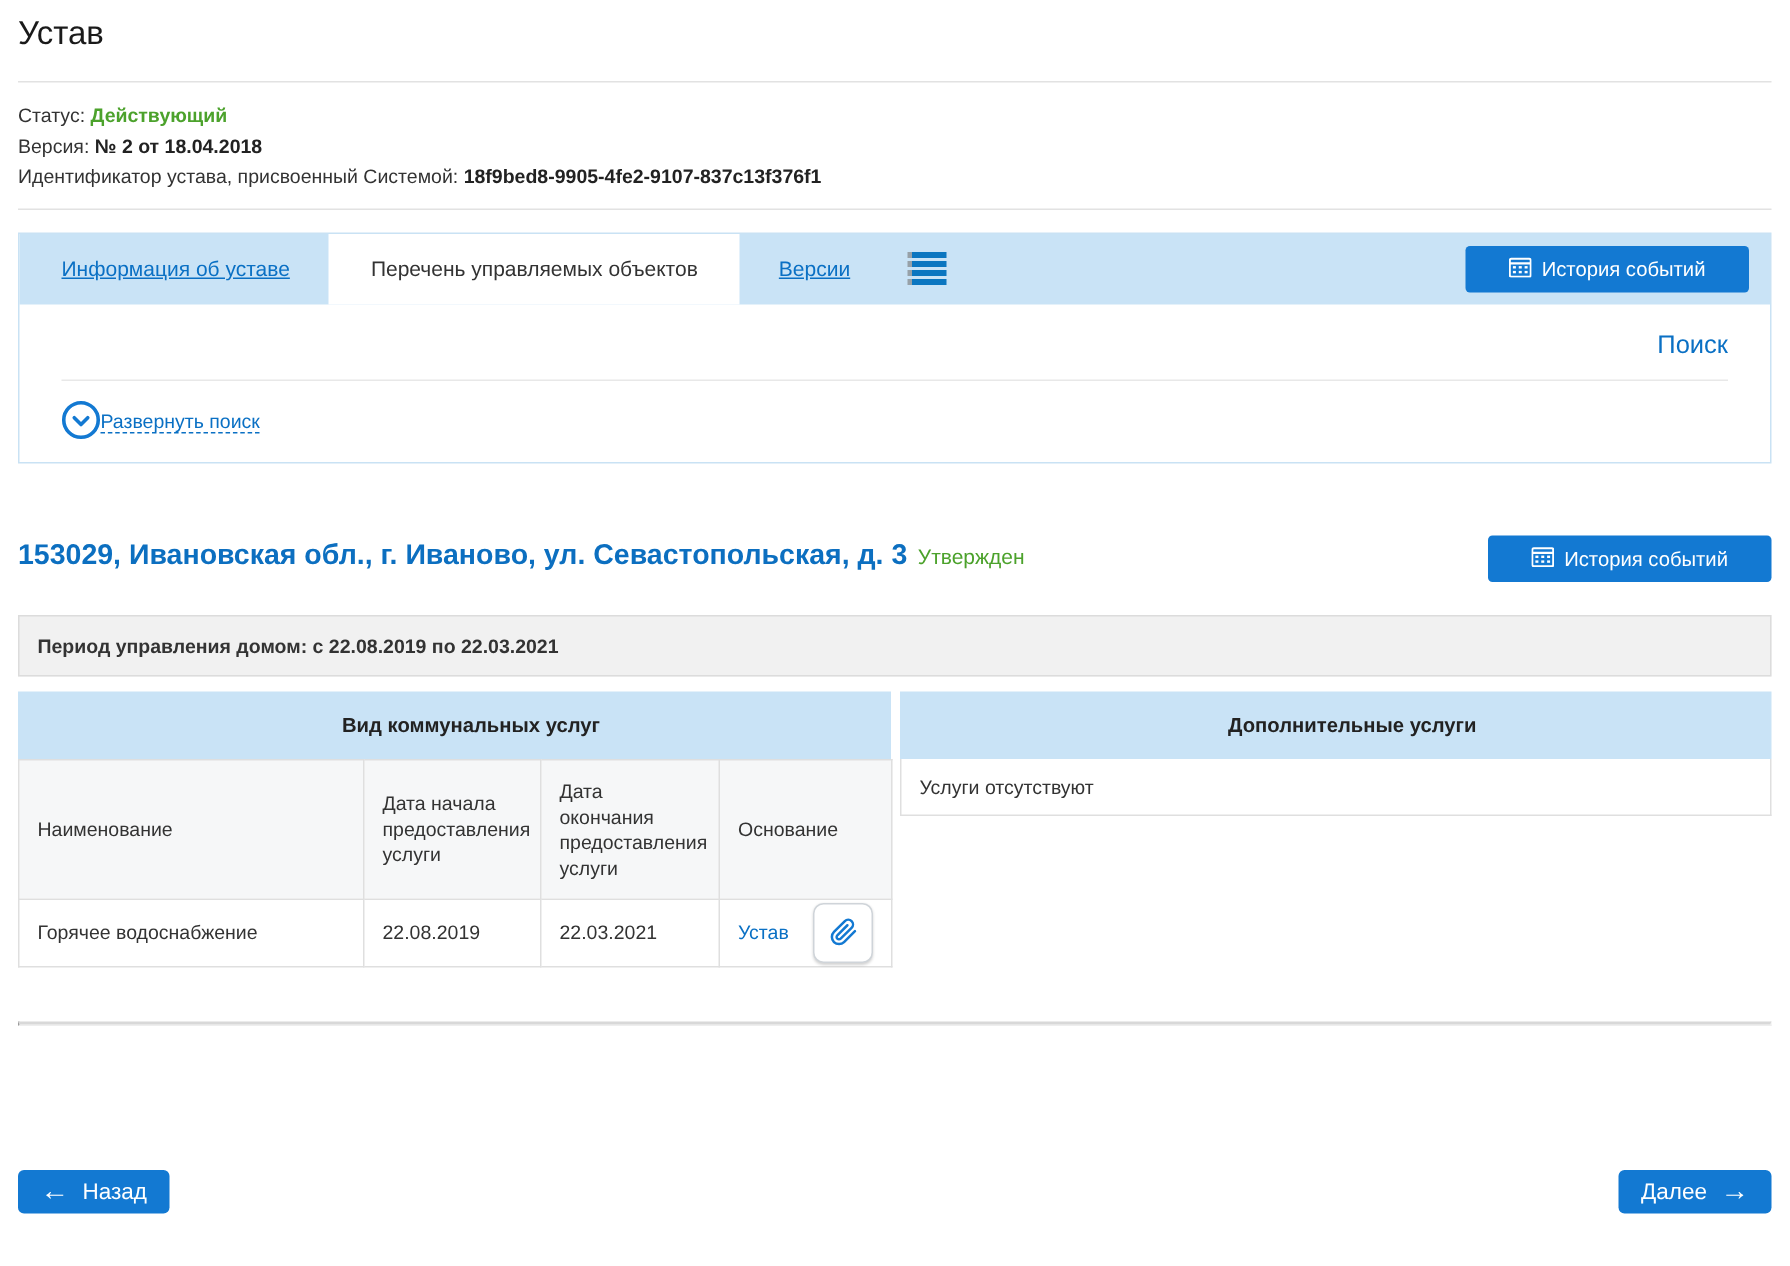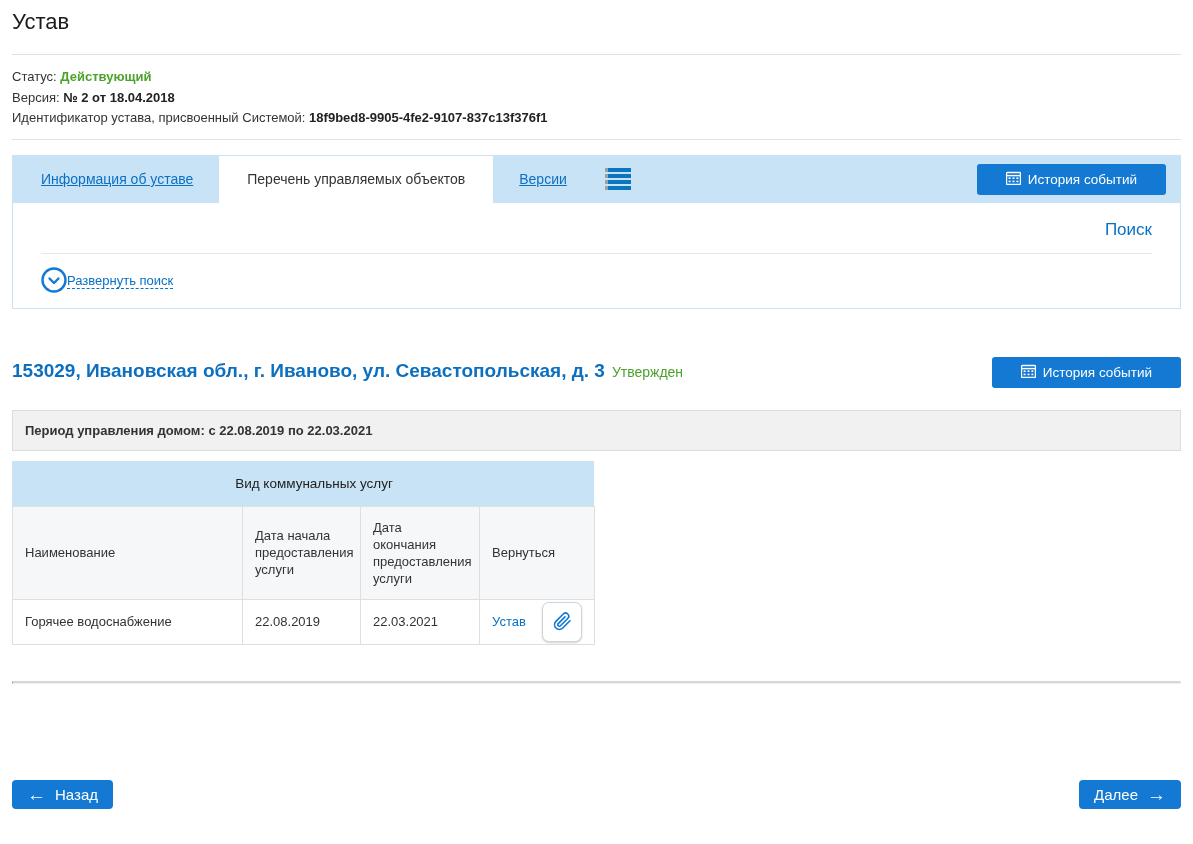--- a/index.html
+++ b/index.html
@@ -121,21 +121,21 @@
   .tables { margin-top: 10px; display: flex; }
   .tbl-left { width: 582px; }
   .tbl-gap { width: 6px; }
   .tbl-right { flex: 1; }
   .blue-head {
     height: 45px;
     background: #c9e3f6;
     display: flex;
     align-items: center;
     justify-content: center;
-    font-weight: normal;
+    font-weight: bold;
     font-size: 13.5px;
     color: #222;
     padding-left: 22px;
   }
   table.grid { width: 100%; border-collapse: collapse; table-layout: fixed; }
   table.grid td, table.grid th {
     border: 1px solid #dfdfdf;
     font-size: 13px;
     color: #333;
     text-align: left;
@@ -292,21 +292,21 @@
 
   <div class="tables">
     <div class="tbl-left">
       <div class="blue-head">Вид коммунальных услуг</div>
       <table class="grid">
         <tbody>
           <tr class="subhead">
             <td class="c-name">Наименование</td>
             <td class="c-start">Дата начала предоставления услуги</td>
             <td class="c-end">Дата окончания предоставления услуги</td>
-            <td class="c-basis">Вернуться</td>
+            <td class="c-basis">Основание</td>
           </tr>
           <tr class="datarow">
             <td>Горячее водоснабжение</td>
             <td>22.08.2019</td>
             <td>22.03.2021</td>
             <td>
               <div class="basis-cell">
                 <a class="basis-link">Устав</a>
                 <span class="clip-btn">
                   <svg width="19" height="19" viewBox="0 0 24 24">
@@ -314,20 +314,22 @@
                   </svg>
                 </span>
               </div>
             </td>
           </tr>
         </tbody>
       </table>
     </div>
     <div class="tbl-gap"></div>
     <div class="tbl-right">
+      <div class="blue-head">Дополнительные услуги</div>
+      <div class="empty-box">Услуги отсутствуют</div>
     </div>
   </div>
 
   <hr class="divider">
 
   <div class="footer-row">
     <button class="btn-nav">
       <span class="arr">←</span>
       <span>Назад</span>
     </button>

